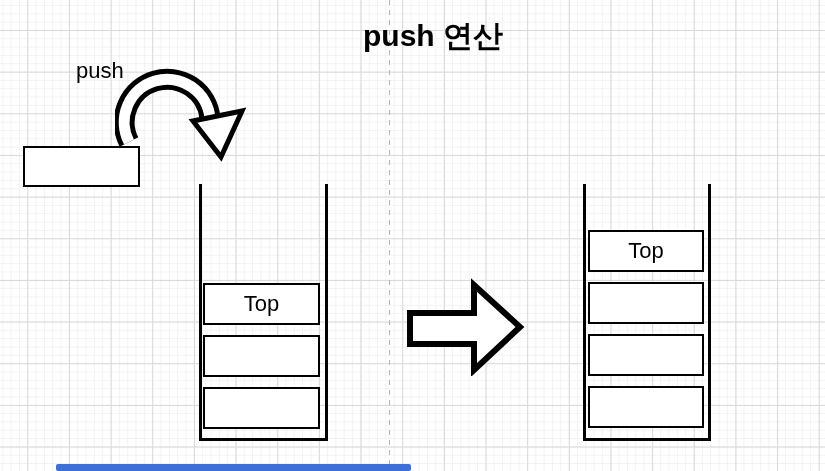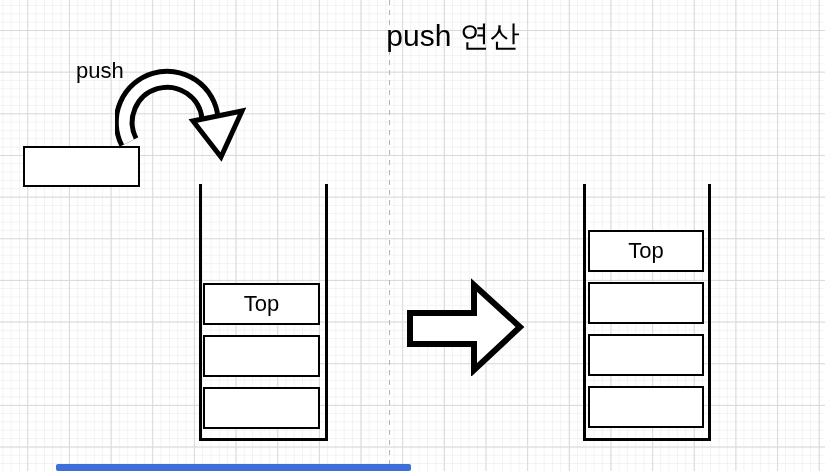--- a/index.html
+++ b/index.html
@@ -29,21 +29,21 @@
     overflow:hidden;
   }
 
   .page-divider{
     position:absolute;left:389px;top:0;width:1px;height:471px;
     background-image:repeating-linear-gradient(to bottom, var(--page-divider) 0 5px, transparent 5px 10px);
   }
 
   .title{
     position:absolute;left:433px;top:16px;transform:translateX(-50%);
-    font-size:30px;font-weight:normal;white-space:nowrap;color:var(--text);margin-left:20px;
+    font-size:30px;font-weight:bold;white-space:nowrap;color:var(--text);
   }
 
   .push-label{
     position:absolute;left:76px;top:58px;
     font-size:22px;color:var(--text);white-space:nowrap;
   }
 
   .item-box{
     position:absolute;left:23px;top:146px;width:117px;height:41px;
     background:var(--shape-fill);border:2px solid var(--shape-stroke);

